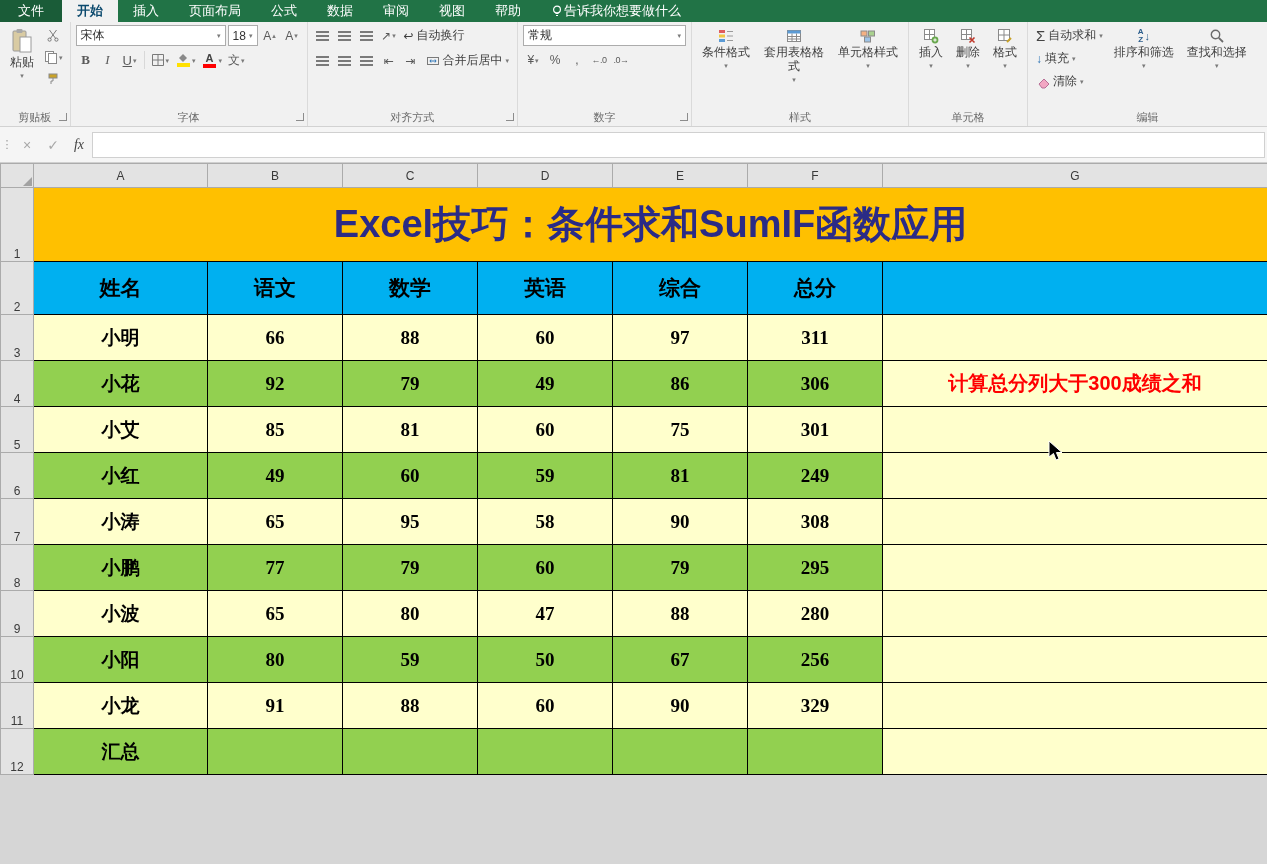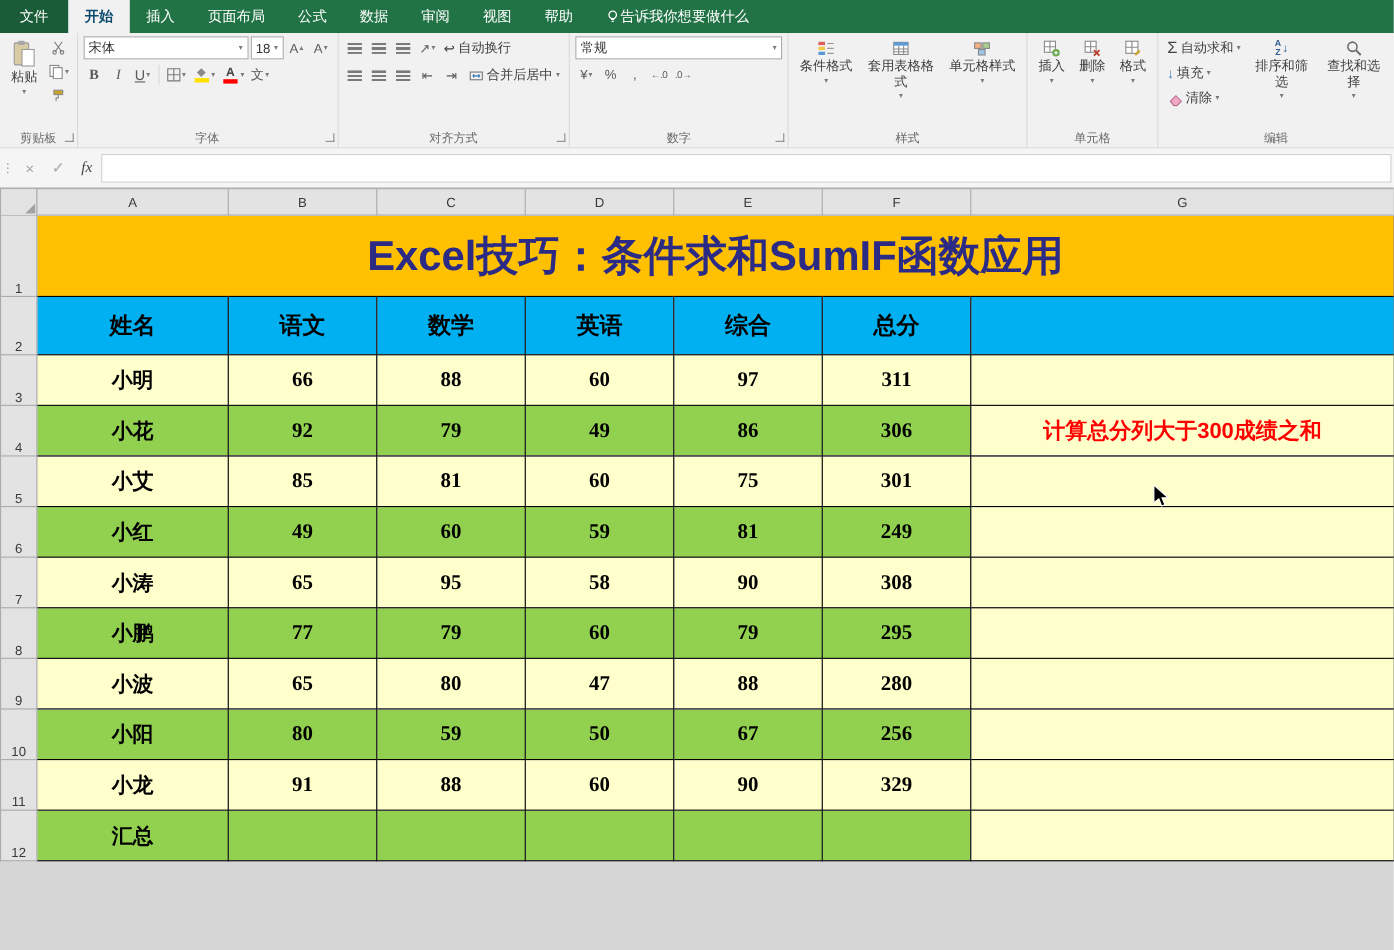--- a/index.html
+++ b/index.html
@@ -1,21 +1,21 @@
 <!DOCTYPE html>
 <html><head>
 <meta charset="utf-8">
 <style>
   html,body{margin:0;padding:0;}
   body{width:1267px;height:864px;overflow:hidden;font-family:"Liberation Sans","DejaVu Sans",sans-serif;}
   *{box-sizing:border-box;}
   .app{width:1267px;height:864px;position:relative;background:#fff;display:flex;flex-direction:column;}
 
   
-  .tabbar{height:30px;background:#217346;display:flex;align-items:stretch;color:#fff;font-size:13px;flex:0 0 auto;}
+  .tabbar{height:22px;background:#217346;display:flex;align-items:stretch;color:#fff;font-size:13px;flex:0 0 auto;}
   .tab{padding:0 15px;display:flex;align-items:center;cursor:default;white-space:nowrap;}
   .tab-file{background:#1a5c38;padding:0 18px;}
   .tab.active{background:#f1f1f1;color:#0c4a6e;font-weight:bold;}
   .tellme{display:flex;align-items:center;margin-left:14px;font-size:13px;white-space:nowrap;}
 
   
   .ribbon{height:105px;background:#f1f1f1;display:flex;align-items:stretch;border-bottom:1px solid #d2d2d2;flex:0 0 auto;}
   .rgroup{position:relative;display:flex;flex-direction:column;border-right:1px solid #dadada;padding:3px 5px 0 5px;}
   .gc{flex:1;display:flex;align-items:flex-start;gap:3px;}
   .gc.col{flex-direction:column;align-items:stretch;gap:4px;}
@@ -23,21 +23,21 @@
   .launcher{position:absolute;right:3px;bottom:5px;width:8px;height:8px;border-right:1px solid #8c8c8c;border-bottom:1px solid #8c8c8c;}
   .bigbtn{display:flex;flex-direction:column;align-items:center;justify-content:flex-start;padding:3px 5px;font-size:12px;color:#3f3f3f;text-align:center;line-height:1.15;gap:2px;cursor:default;}
   .bigbtn .blab{max-width:62px;}
   .caret{font-size:7px;color:#7a7a7a;line-height:1;}
   .caret-up{font-size:7px;color:#7a7a7a;line-height:1;}
   .sbtn{height:20px;min-width:20px;display:flex;align-items:center;justify-content:center;font-size:12px;color:#5a5a5a;gap:1px;padding:0 2px;cursor:default;}
   .rrow{display:flex;align-items:center;gap:2px;}
   .combo{height:21px;background:#fff;border:1px solid #acacac;display:flex;align-items:center;justify-content:space-between;font-size:12px;color:#333;padding:1px 4px;}
   .fontname{width:150px;}
   .fontsize{width:30px;}
-  .numfmt{width:188px;}
+  .numfmt{width:163px;}
   .sep{width:1px;height:18px;background:#d8d8d8;margin:0 2px;}
   .b-bold{font-family:"Liberation Serif",serif;font-weight:bold;font-size:13px;}
   .b-italic{font-family:"Liberation Serif",serif;font-style:italic;font-size:13px;}
   .b-under{text-decoration:underline;font-size:13px;}
   .stackic{display:flex;flex-direction:column;align-items:center;width:16px;gap:1px;}
   .stackic .ltr{font-size:11px;font-weight:bold;color:#444;line-height:10px;}
   .bar{width:13px;height:4px;}
   .lnic{width:13px;height:10px;background:repeating-linear-gradient(to bottom,#7a7a7a 0 2px,transparent 2px 4px);}
   .txtbtn{display:flex;align-items:center;gap:3px;font-size:12px;color:#3f3f3f;height:21px;padding:0 3px;cursor:default;white-space:nowrap;}
   .stack{display:flex;flex-direction:column;gap:2px;}

